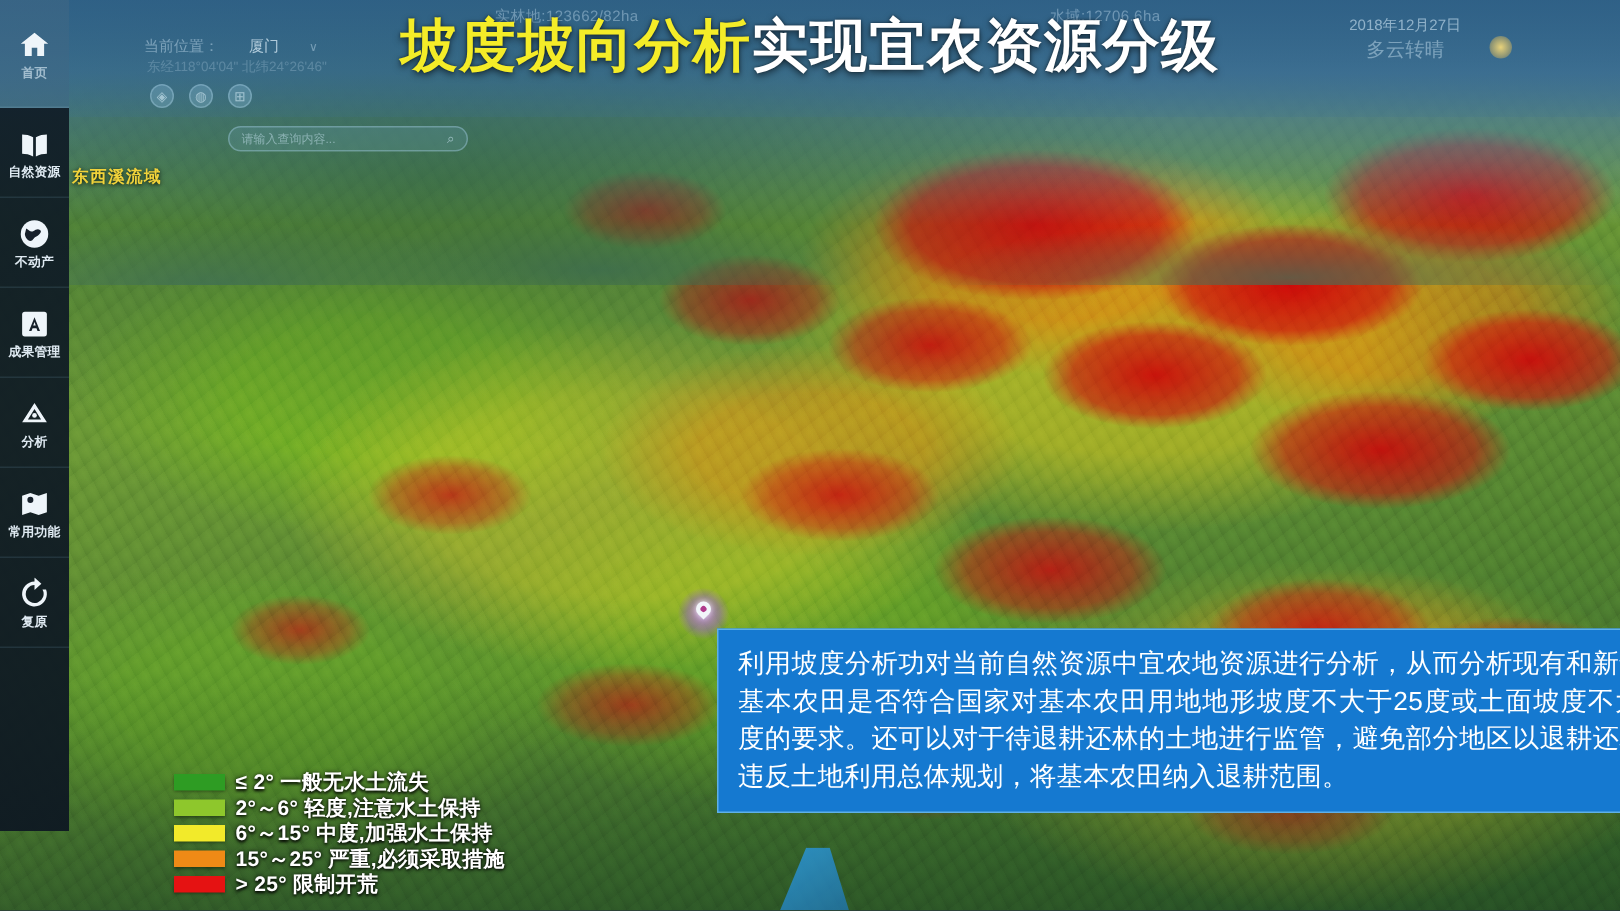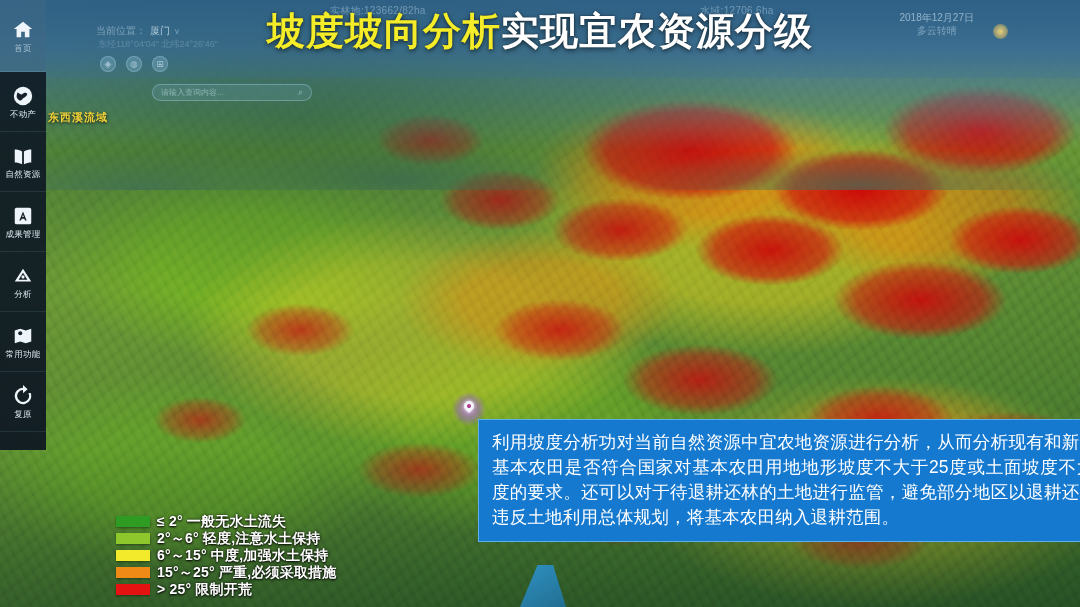--- a/index.html
+++ b/index.html
@@ -78,21 +78,21 @@
       radial-gradient(ellipse 340px 55px at 860px 115px, rgba(68,112,86,.75) 0%, rgba(68,112,86,0) 70%);
     pointer-events:none;
   }
 
   
   .topbar {
     position:absolute; left:0; top:0; width:1080px; height:78px;
     background:linear-gradient(180deg, rgba(46,96,136,.82) 0%, rgba(52,104,142,.62) 60%, rgba(60,112,146,.20) 100%);
     color:rgba(220,240,255,.55); font-size:10px;
   }
-  .loc-row { position:absolute; left:96px; top:24px; display:flex; align-items:center; gap:4px; white-space:nowrap; }
+  .loc-row { position:absolute; left:96px; top:24px; display:flex; align-items:center; gap:20px; white-space:nowrap; }
   .loc-label { opacity:.75; }
   .loc-value { color:rgba(230,245,255,.7); }
   .caret { font-size:8px; opacity:.7; }
   .sub-row { position:absolute; left:98px; top:38px; font-size:9px; opacity:.40; white-space:nowrap; }
 
   .mini-icons { position:absolute; left:100px; top:56px; display:flex; gap:10px; }
   .mini-icon {
     width:16px; height:16px; border-radius:50%;
     background:rgba(150,200,230,.28); border:1px solid rgba(190,225,245,.30);
     display:flex; align-items:center; justify-content:center;
@@ -105,31 +105,32 @@
     display:flex; align-items:center; padding:0 8px; gap:4px;margin-top:28px;
   }
   .search-box .ph { font-size:8px; color:rgba(215,240,255,.45); flex:1; white-space:nowrap; overflow:hidden; }
   .search-box .mag { font-size:9px; color:rgba(215,240,255,.55); }
 
   .top-stats { position:absolute; top:4px; left:0; width:1080px; height:16px; }
   .stat { position:absolute; font-size:10px; color:rgba(214,236,252,.38); white-space:nowrap; letter-spacing:.3px;text-align:center; }
 
   .datetime { position:absolute; right:106px; top:12px; text-align:center; line-height:1.25; }
   .dt-date { font-size:10px; color:rgba(222,242,255,.55); white-space:nowrap; }
-  .dt-weather { font-size:10px; color:rgba(222,242,255,.42); }
+  .dt-weather { font-size:13px; color:rgba(222,242,255,.42); }
   .sun-icon {
     position:absolute; right:72px; top:24px; width:15px; height:15px; border-radius:50%;
     background:radial-gradient(circle,#e8d27a 0%, rgba(216,186,96,.55) 60%, rgba(216,186,96,0) 100%);
   }
 
   
   .sidebar {
-    position:absolute; left:0; top:0; width:46px; height:450px;
+    position:absolute; left:0; top:0; width:46px; height:554px;
     background:linear-gradient(180deg, rgba(18,32,44,.30) 0%, rgba(18,32,44,.30) 72px, rgba(16,28,38,.93) 72px, rgba(14,24,34,.95) 100%);
     z-index:30;
+    font-weight:bold;
   }
   .nav-item {
     position:relative; width:46px; height:60px;
     display:flex; flex-direction:column; align-items:center; justify-content:center; gap:3px;
     color:#e9f2f7; cursor:pointer;
     border-bottom:1px solid rgba(120,160,185,.16);
   }
   .nav-item.first {
     height:72px; background:rgba(86,140,176,.38); border-bottom:1px solid rgba(140,180,205,.22);
   }
@@ -257,34 +258,34 @@
         <svg viewBox="0 0 24 24">
             <path d="M12 3 2 11h3v9h5v-6h4v6h5v-9h3z"></path>
           </svg>
       </span>
       <span class="nav-label">首页</span>
     </div>
 
     <div class="nav-item">
       <span class="nav-ico">
         <svg viewBox="0 0 24 24">
+            <path d="M3 5c2.6 0 5.4.5 8 2v14c-2.6-1.5-5.4-2-8-2zm18 0c-2.6 0-5.4.5-8 2v14c2.6-1.5 5.4-2 8-2z"></path>
+          </svg>
+      </span>
+      <span class="nav-label">自然资源</span>
+    </div>
+
+    <div class="nav-item">
+      <span class="nav-ico">
+        <svg viewBox="0 0 24 24">
             <circle cx="12" cy="12" r="10"></circle>
             <path d="M6 8c2 1 3 3 5 2s3-2 5-1-1 4-3 5-2 3-4 3-4-3-4-5z" fill="#17212b"></path>
           </svg>
       </span>
       <span class="nav-label">不动产</span>
-    </div>
-
-    <div class="nav-item">
-      <span class="nav-ico">
-        <svg viewBox="0 0 24 24">
-            <path d="M3 5c2.6 0 5.4.5 8 2v14c-2.6-1.5-5.4-2-8-2zm18 0c-2.6 0-5.4.5-8 2v14c2.6-1.5 5.4-2 8-2z"></path>
-          </svg>
-      </span>
-      <span class="nav-label">自然资源</span>
     </div>
 
     <div class="nav-item">
       <span class="nav-ico">
         <svg viewBox="0 0 24 24">
             <rect x="3" y="3" width="18" height="18" rx="2"></rect>
             <path d="M12 7 8 17h1.8l.8-2h2.8l.8 2H16zm0 3.5 .9 2.6h-1.8z" fill="#17212b"></path>
           </svg>
       </span>
       <span class="nav-label">成果管理</span>

